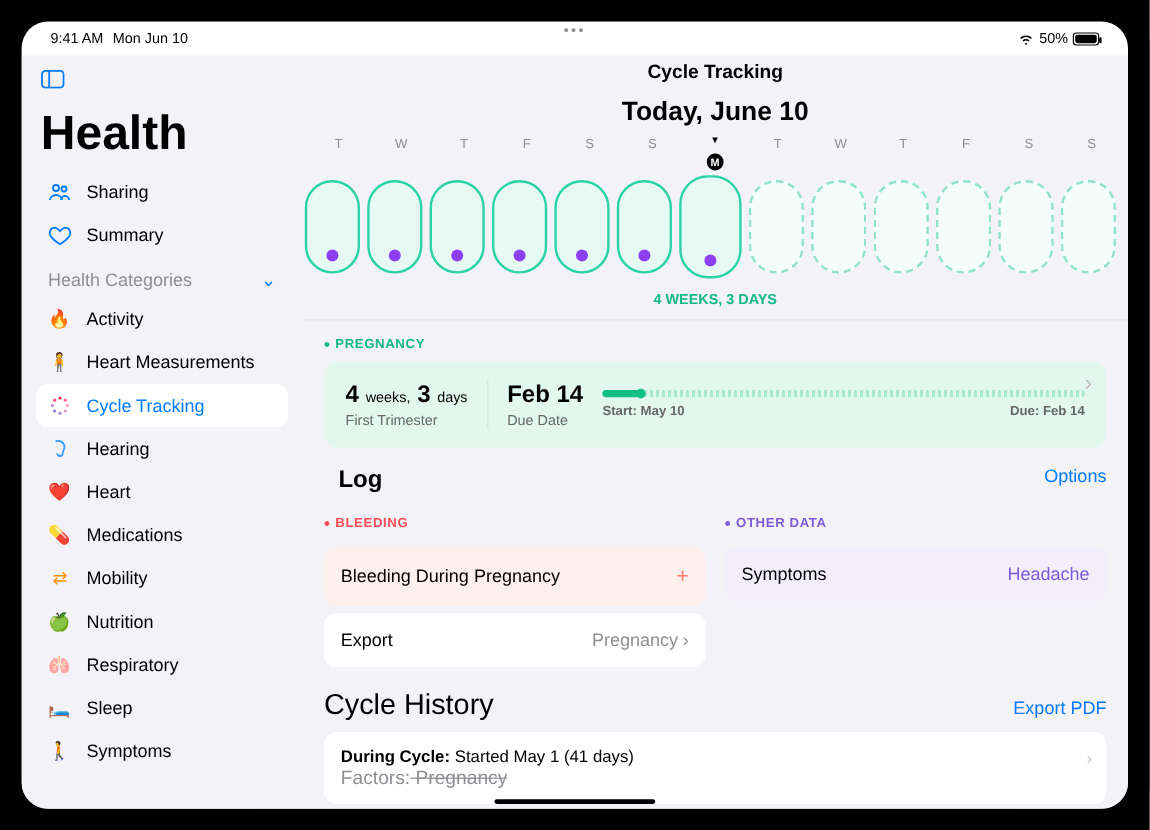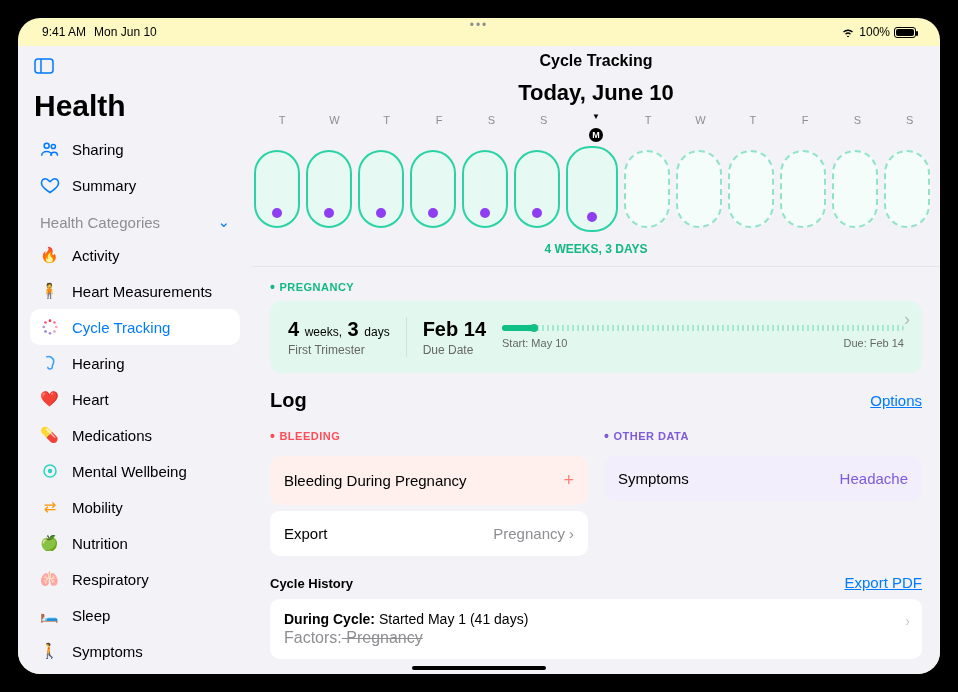--- a/index.html
+++ b/index.html
@@ -1,26 +1,26 @@
 <!DOCTYPE html>
 <html><head>
 <meta charset="utf-8">
 <style>
 * { margin: 0; padding: 0; box-sizing: border-box; font-family: -apple-system, BlinkMacSystemFont, "Segoe UI", Helvetica, Arial, sans-serif; }
 body { background: #000; display: flex; justify-content: center; align-items: center; min-height: 100vh; }
 .device { width: 958px; height: 692px; background: #000; border-radius: 36px; padding: 18px; position: relative; }
-.screen { width: 100%; height: 100%; background: #fef9c3; border-radius: 22px; overflow: hidden; display: flex; flex-direction: column; }
+.screen { width: 100%; height: 100%; background: #ffffff; border-radius: 22px; overflow: hidden; display: flex; flex-direction: column; }
 .statusbar { height: 28px; display: flex; justify-content: space-between; align-items: center; padding: 0 24px; font-size: 12px; font-weight: 500; }
 .status-left { display: flex; gap: 8px; }
 .status-right { display: flex; gap: 4px; align-items: center; }
 .dots { text-align: center; font-size: 12px; color: #8e8e93; letter-spacing: 2px; position:absolute; left:50%; transform:translateX(-50%); top:18px;}
 .content { flex: 1; display: flex; overflow: hidden; }
 .sidebar { width: 234px; background: #f2f2f7; padding: 8px 12px 0 12px; display: flex; flex-direction: column; overflow-y: auto; }
 .sidebar-top-icon { color: #007aff; font-size: 18px; padding: 4px 4px 10px 4px; }
-.app-title { font-size: 30px; font-weight: 700; padding: 0 4px 8px 4px; }
+.app-title { font-size: 40px; font-weight: 700; padding: 0 4px 8px 4px; }
 .side-item { display: flex; align-items: center; gap: 12px; padding: 8px 10px; border-radius: 10px; font-size: 15px; cursor: pointer; }
 .side-item.selected { background: #fff; color: #007aff; font-weight: 500; }
 .side-section-hdr { display:flex; align-items:center; justify-content:space-between; font-size: 15px; color: #8e8e93; padding: 10px 10px 6px 10px; }
 .side-icon { width: 20px; height: 20px; display: inline-flex; align-items: center; justify-content: center; flex-shrink:0; }
 .main { flex: 1; background: #f2f2f7; display: flex; flex-direction: column; overflow: hidden; }
 .main-title { text-align: center; font-size: 16px; font-weight: 600; padding: 6px 0 4px 0; }
 .today-title { text-align: center; font-size: 22px; font-weight: 700; padding: 6px 0 8px 0; }
 .day-letters { display: flex; justify-content: space-around; font-size: 11px; color: #8e8e93; padding: 0 4px; position: relative; }
 .day-letter { width: 48px; text-align: center; }
 .day-letter.today { position: relative; }
@@ -39,38 +39,38 @@
 .section-label.red { color:#ff4d58; }
 .section-label.purple { color:#7d5bd9; }
 .section-label .bullet { font-size: 14px; line-height: 10px; }
 .preg-card { background:#e2f8ee; border-radius:12px; padding:16px 18px; display:flex; align-items:center; gap:16px; position:relative; }
 .preg-card .chev { position:absolute; right:12px; top:8px; color:#b8b8bd; font-size:18px;}
 .preg-stat { display:flex; flex-direction:column; }
 .preg-stat .big { font-size:20px; font-weight:700; }
 .preg-stat .big .unit { font-size:12px; font-weight:500;}
 .preg-stat .sub { font-size:12px; color:#666; margin-top:2px;}
 .vbar { width:1px; height:40px; background:#c8e9d9; }
-.progress-wrap { flex:1; }
+.progress-wrap { flex:1;font-weight:bold; }
 .progress { height:6px; border-radius:3px; background:repeating-linear-gradient(90deg,#a7e8cf 0 2px, transparent 2px 5px); position:relative; overflow:visible;}
 .progress .filled { position:absolute; left:0; top:0; height:100%; width:8%; background:#0fbf85; border-radius:3px;}
 .progress .knob { position:absolute; left:8%; top:50%; transform:translate(-50%,-50%); width:8px; height:8px; border-radius:50%; background:#0fbf85;}
 .progress-labels { display:flex; justify-content:space-between; font-size:11px; color:#666; margin-top:6px;}
-.log-hdr { display:flex; justify-content:space-between; align-items:center; padding:16px 0 4px 0;}
+.log-hdr { display:flex; justify-content:space-between; align-items:flex-start; padding:16px 0 4px 0;margin-left:12px;}
 .log-hdr h3 { font-size:20px; font-weight:700;}
-.link { color:#007aff; font-size:15px; cursor:pointer;text-decoration:underline;}
+.link { color:#007aff; font-size:15px; cursor:pointer;}
 .two-col { display:flex; gap:16px;}
 .col { flex:1;}
 .card { background:#fff; border-radius:10px; padding:14px 14px; display:flex; justify-content:space-between; align-items:center; font-size:15px; margin-top:6px;}
 .card.pink { background:#fff0ee;}
 .card.lav { background:#f2eefc;}
 .card .right-txt { color:#8e8e93; display:flex; align-items:center; gap:4px;}
 .card .right-txt.purple { color:#7d5bd9; font-weight:500;}
 .plus { color:#ff7b72; font-size:18px; font-weight:300;}
 .hist-hdr { display:flex; justify-content:space-between; align-items:baseline; padding:18px 0 8px 0;}
-.hist-hdr h3 { font-size:13px; font-weight:700;}
+.hist-hdr h3 { font-size:24px; font-weight:400;}
 .hist-card { background:#fff; border-radius:10px; padding:12px 14px; font-size:14px; position:relative;}
 .hist-card .chevr { position:absolute; right:12px; top:14px; color:#c7c7cc;}
 .hist-card .factors-line { font-size:16px; color:#8e8e93; margin-top:2px;}
 .home-ind { position:absolute; bottom:22px; left:50%; transform:translateX(-50%); width:134px; height:4px; background:#000; border-radius:2px;}
 .wifi-icon { width:14px; height:10px; }
 .batt { display:flex; align-items:center; gap:2px;}
 .batt-body { width:22px; height:11px; border:1px solid #000; border-radius:3px; position:relative;}
 .batt-body::after{content:""; position:absolute; right:-3px; top:3px; width:2px; height:5px; background:#000; border-radius:1px;}
 .batt-fill{ position:absolute; left:1px; top:1px; bottom:1px; right:1px; background:#000; border-radius:2px;}
 </style>
@@ -82,21 +82,21 @@
     <div class="statusbar">
       <div class="status-left">
         <span>9:41 AM</span>
         <span>Mon Jun 10</span>
       </div>
       <span class="dots">•••</span>
       <div class="status-right">
         <svg class="wifi-icon" viewBox="0 0 16 12">
             <path d="M8 10.5a1.2 1.2 0 100 2.4 1.2 1.2 0 000-2.4zM4.5 8a5 5 0 017 0l-1.2 1.2a3.3 3.3 0 00-4.6 0zM2 5.5a8.5 8.5 0 0112 0L12.8 6.7a6.8 6.8 0 00-9.6 0z" fill="#000"></path>
           </svg>
-        <span>100%</span>
+        <span>50%</span>
         <div class="batt">
             <div class="batt-body">
               <div class="batt-fill"></div>
             </div>
           </div>
       </div>
     </div>
 
     <div class="content">
       <aside class="sidebar">
@@ -165,29 +165,20 @@
             </span>
             <span>Hearing</span>
           </div>
         <div class="side-item">
             <span class="side-icon">❤️</span>
             <span>Heart</span>
           </div>
         <div class="side-item">
             <span class="side-icon" style="color:#2bbad4;">💊</span>
             <span>Medications</span>
-          </div>
-        <div class="side-item">
-            <span class="side-icon" style="color:#2dd4bf;">
-              <svg width="18" height="18" viewBox="0 0 24 24">
-                <circle cx="12" cy="12" r="8" fill="none" stroke="#2dd4bf" stroke-width="2"></circle>
-                <circle cx="12" cy="12" r="3" fill="#2dd4bf"></circle>
-              </svg>
-            </span>
-            <span>Mental Wellbeing</span>
           </div>
         <div class="side-item">
             <span class="side-icon" style="color:#ff9500;">⇄</span>
             <span>Mobility</span>
           </div>
         <div class="side-item">
             <span class="side-icon" style="color:#34c759;">🍏</span>
             <span>Nutrition</span>
           </div>
         <div class="side-item">

